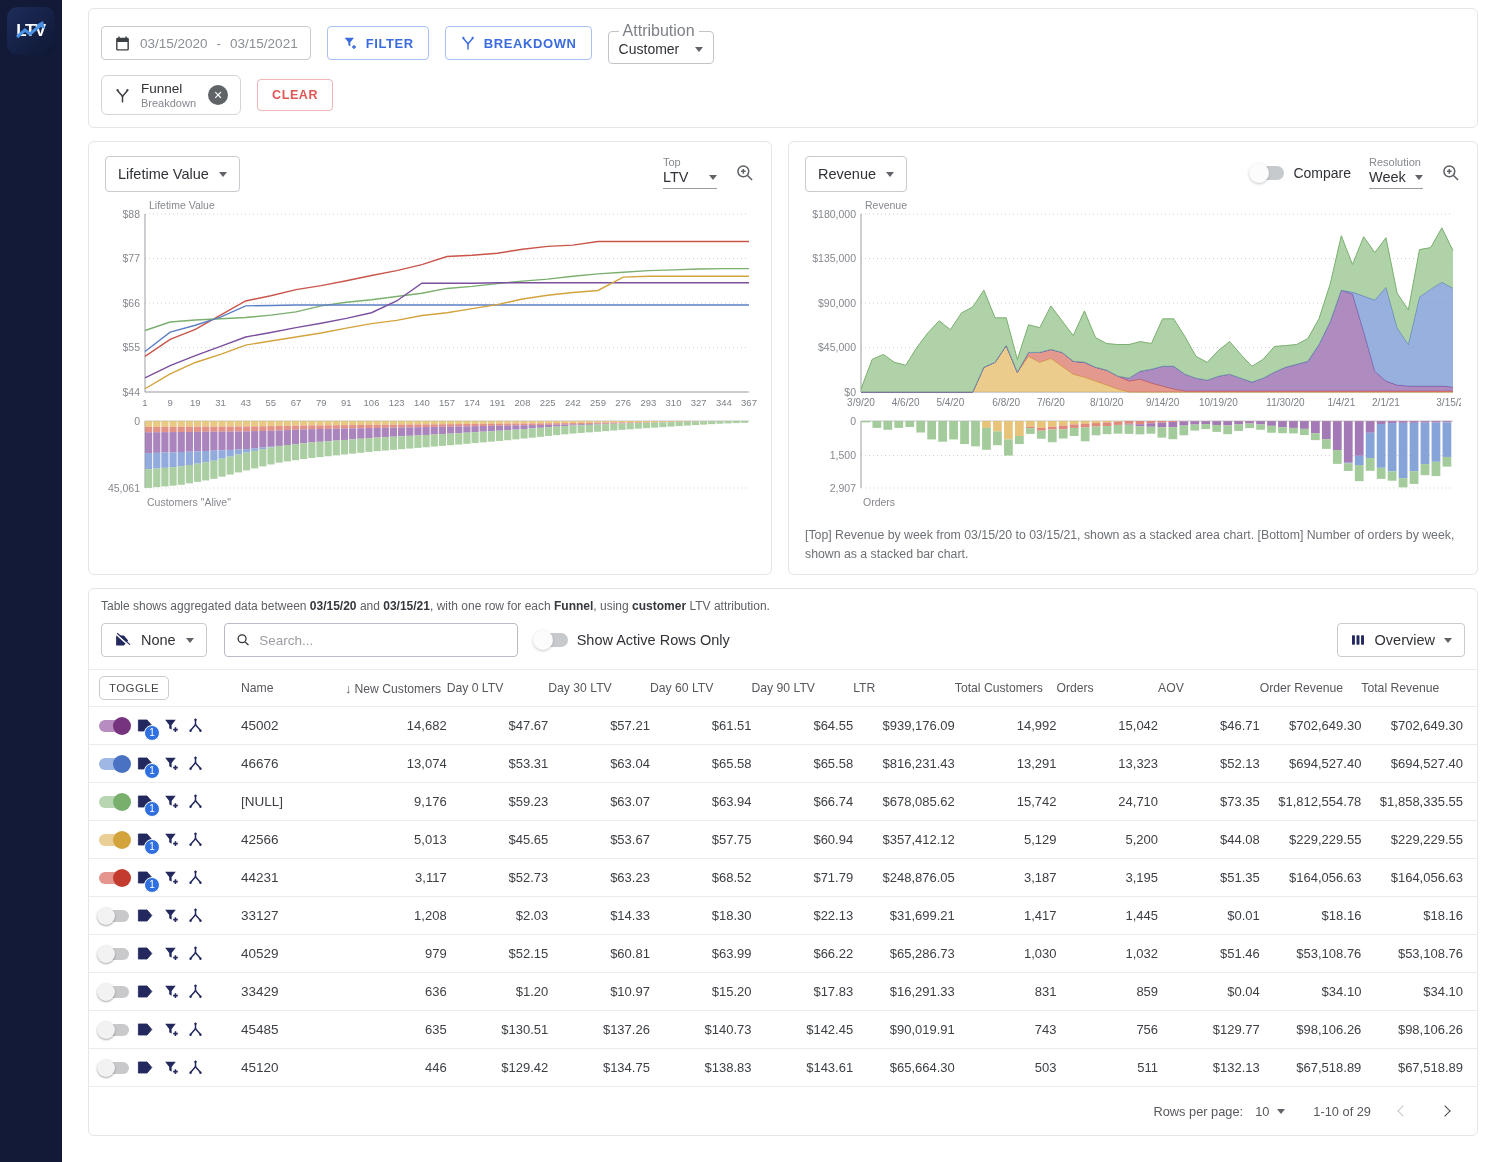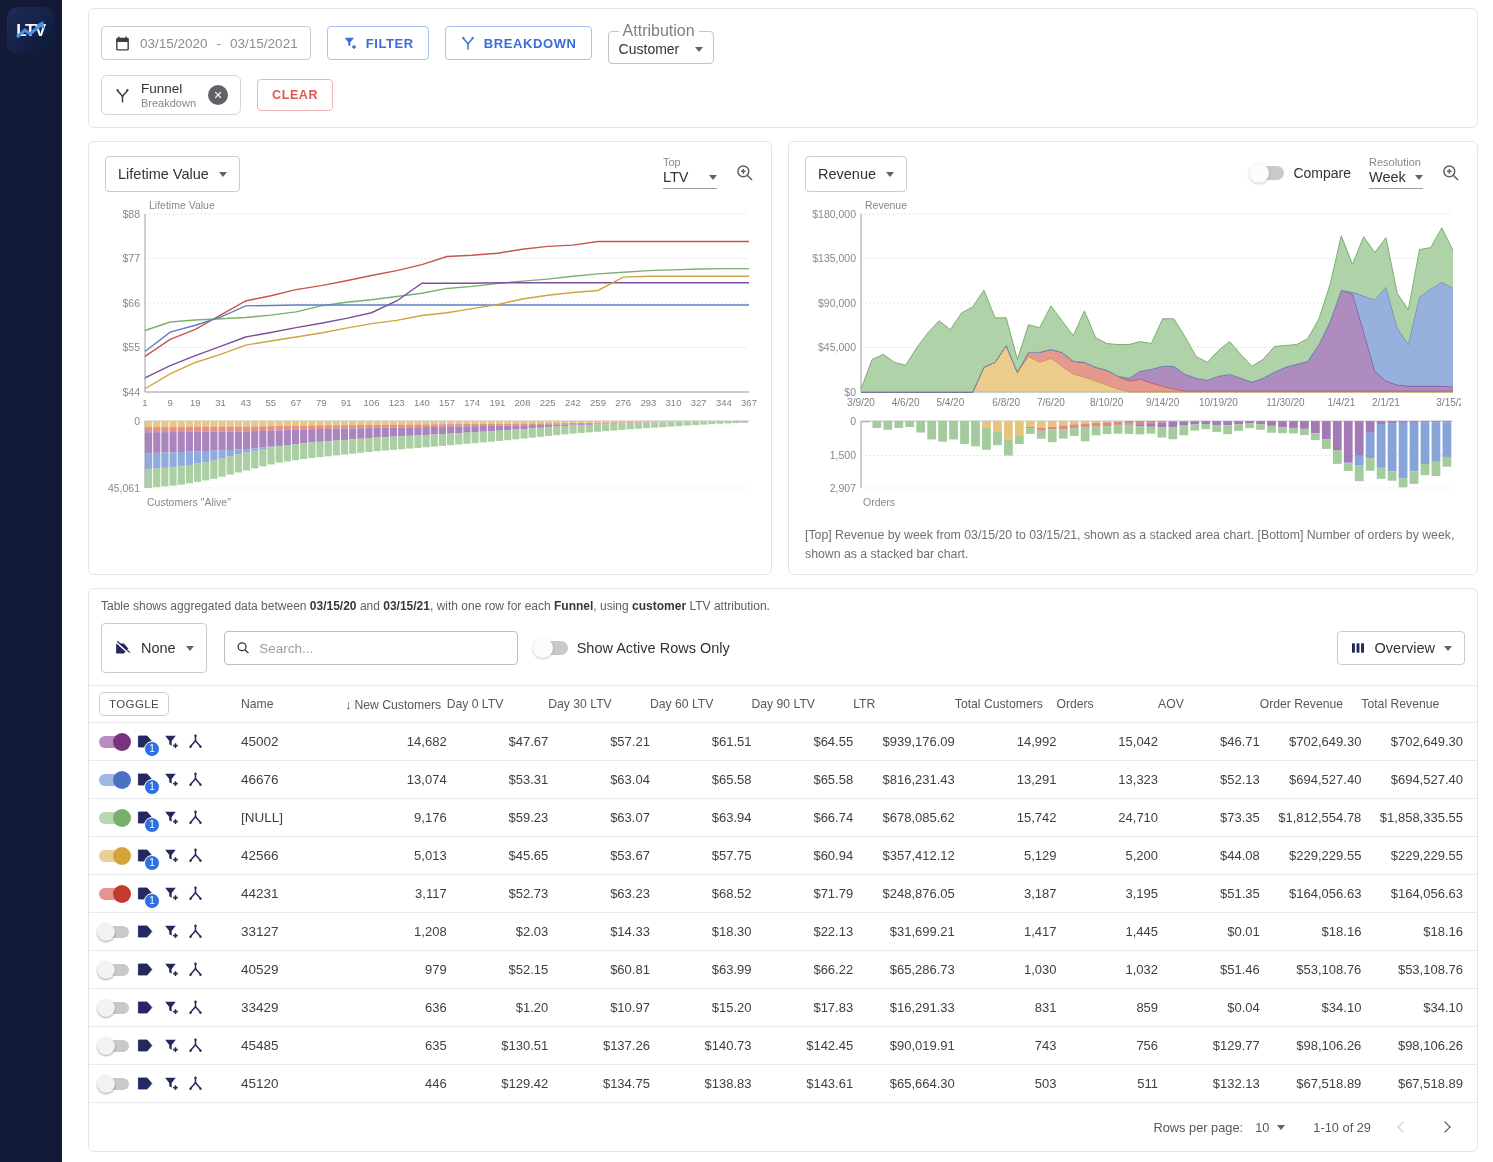--- a/index.html
+++ b/index.html
@@ -743,21 +743,21 @@
           <rect x="637.5370370370371" y="40.95459236326109" width="8.762962962962963" height="9.680082559339525" fill="#9cc793" fill-opacity="0.92"></rect>
         </svg>
       <p class="caption">[Top] Revenue by week from 03/15/20 to 03/15/21, shown as a stacked area chart. [Bottom] Number of orders by week, shown as a stacked bar chart.</p>
     </div>
 
   </section>
 
   <section class="card table-card">
     <p class="tsummary" id="tsummary"><span>Table shows aggregated data between </span><b>03/15/20</b><span> and </span><b>03/15/21</b><span>, with one row for each </span><b>Funnel</b><span>, using </span><b>customer</b><span> LTV attribution.</span></p>
     <div class="tcontrols">
-      <div class="select-outline" style="height:50px">
+      <div class="select-outline" style="height:34px">
         <svg width="17" height="17" viewBox="0 0 24 24">
             <polygon points="3,5 14,5 20,12 14,19 3,19" fill="#23295e"></polygon>
             <path d="M3 3l18 16" stroke="#fff" stroke-width="2.4"></path>
             <path d="M4.5 1.8l18 16" stroke="#23295e" stroke-width="1.6"></path>
           </svg>
         <span>None</span>
         <span class="caret"></span>
       </div>
       <div class="search-box">
         <svg width="16" height="16" viewBox="0 0 24 24">

